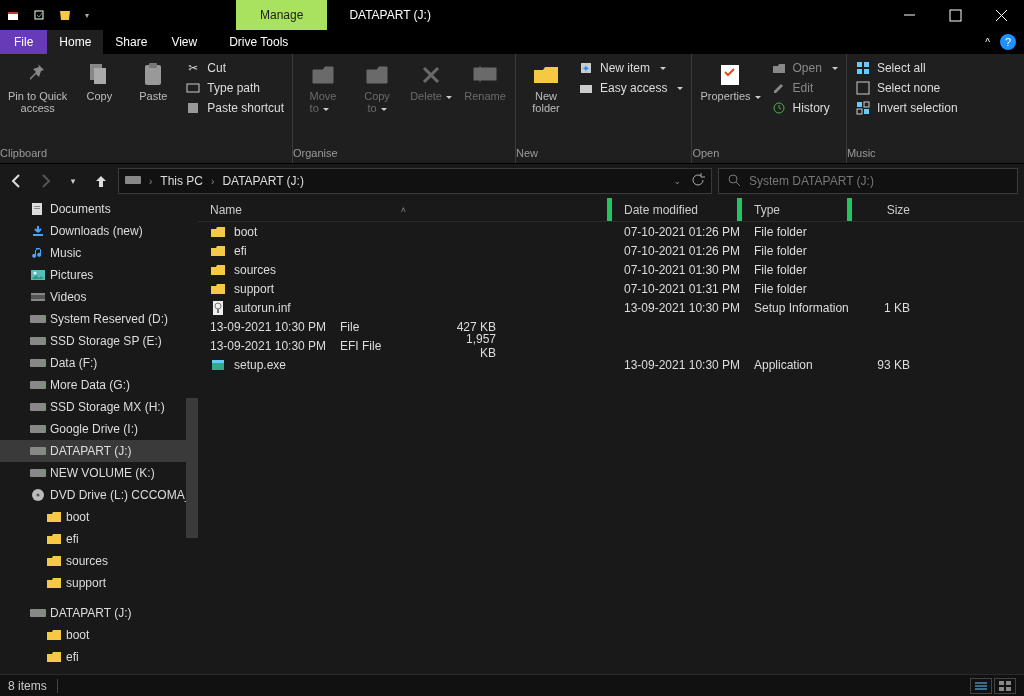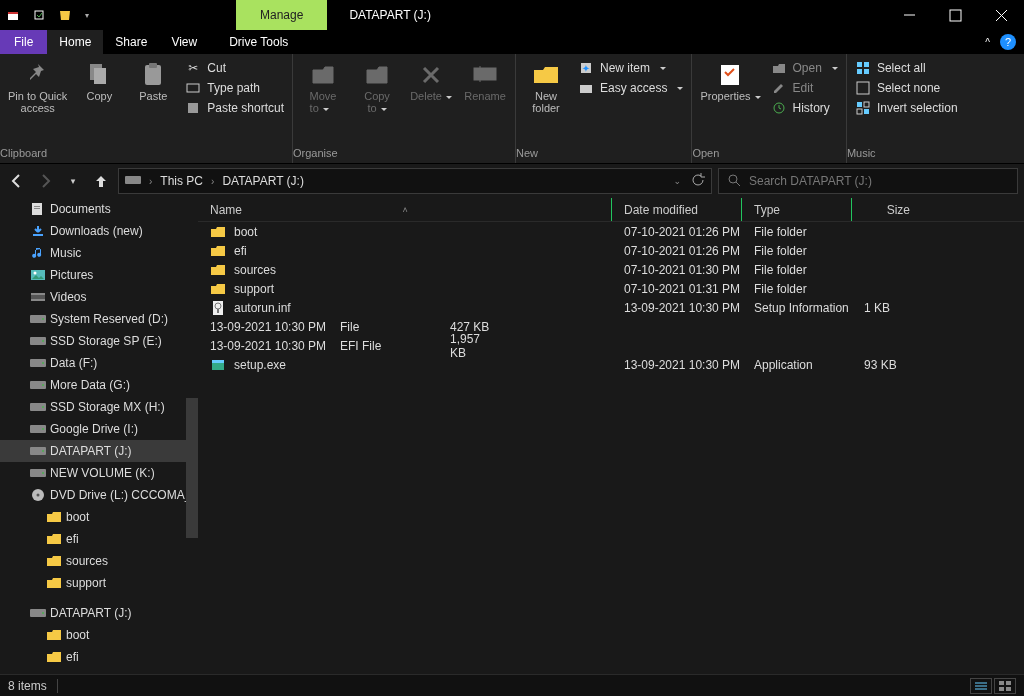--- a/index.html
+++ b/index.html
@@ -53,31 +53,31 @@
   .tree { width:198px; background:#191919; overflow:hidden; position:relative; }
   .tree-scroll-ind { position:absolute; right:0; top:200px; width:12px; height:140px; background:#3a3a3a; }
   .tree-item { display:flex; align-items:center; gap:4px; height:22px; padding-left:30px; color:#ddd; font-size:12px; white-space:nowrap; }
   .tree-item.sub { padding-left:46px; }
   .tree-item.exp-gap { margin-top:8px; }
   .tree-item.selected { background:#3a3a3a; }
   .tree .fic { width:16px; height:16px; display:flex; align-items:center; justify-content:center; }
 
   .list { flex:1; background:#191919; display:flex; flex-direction:column; }
   .cols { height:24px; display:flex; align-items:center; border-bottom:1px solid #2a2a2a; color:#ccc; font-size:12px; }
-  .col { padding-left:12px; display:flex; align-items:center; height:100%; border-right:1px solid #22c55e; }
+  .col { padding-left:12px; display:flex; align-items:center; height:100%; border-right:5px solid #22c55e; }
   .col.name { width:414px; } .col.date { width:130px; } .col.type { width:110px; } .col.size { width:70px; justify-content:flex-end; padding-right:12px; border-right:none;}
   .sort-caret { margin-left:40%; color:#888; font-size:9px; }
 
   .rows { flex:1; }
   .row { height:19px; display:flex; align-items:center; color:#ddd; font-size:12px; }
   .cell { padding-left:12px; }
   .cell.name { width:414px; display:flex; align-items:center; gap:8px; }
   .cell.date { width:130px; }
   .cell.type { width:110px; }
-  .cell.size { width:70px; padding-right:12px; }
+  .cell.size { width:70px; text-align:right; padding-right:12px; }
   .fic2 { width:16px; height:16px; display:flex; align-items:center; justify-content:center; }
 
   
   .status { height:22px; background:#111; border-top:1px solid #2a2a2a; display:flex; align-items:center; color:#ccc; font-size:12px; padding:0 8px; }
   .status .sep { width:1px; height:14px; background:#444; margin:0 10px; }
   .view-toggles { margin-left:auto; display:flex; gap:2px; }
   .vt { width:22px; height:16px; border:1px solid #444; display:flex; align-items:center; justify-content:center; }
 
   
   svg { overflow:visible; }
@@ -380,21 +380,21 @@
             <path d="M12 7a5 5 0 1 1-2-4" fill="none" stroke="#aaa"></path>
             <path d="M10 0v4h4" fill="none" stroke="#aaa"></path>
           </svg></span>
     </div>
   </div>
   <div class="search">
     <span><svg width="14" height="14">
           <circle cx="6" cy="6" r="4" fill="none" stroke="#777"></circle>
           <line x1="9" y1="9" x2="13" y2="13" stroke="#777"></line>
         </svg></span>
-    <span>Search DATAPART (J:)</span>
+    <span>System DATAPART (J:)</span>
   </div>
 </div>
 
 <div class="body">
   <div class="tree" id="tree">
     <div class="tree-scroll-ind"></div>
   <div class="tree-item">
         <span class="fic">
           <svg width="16" height="14">
             <rect x="2" y="1" width="10" height="12" fill="#ddd"></rect>

